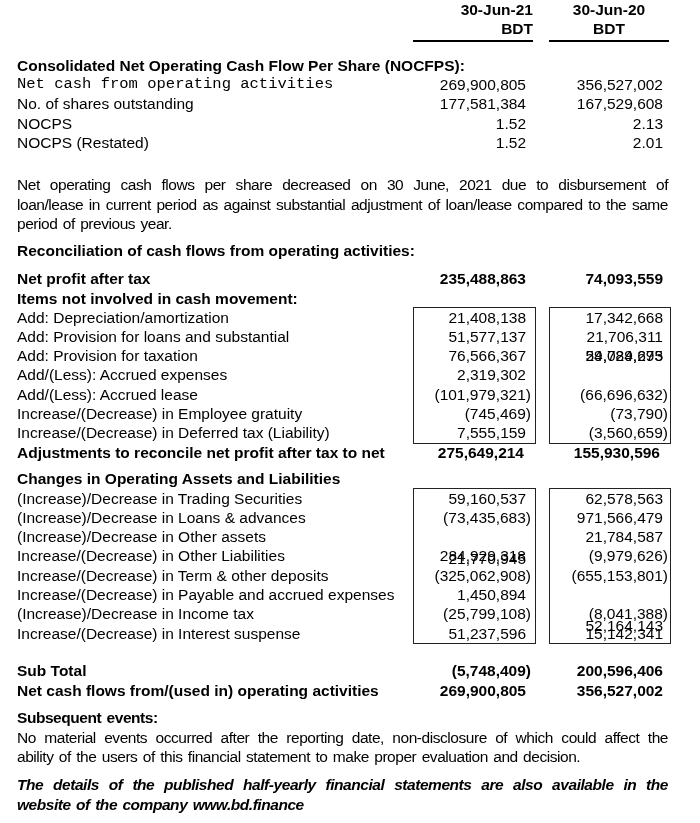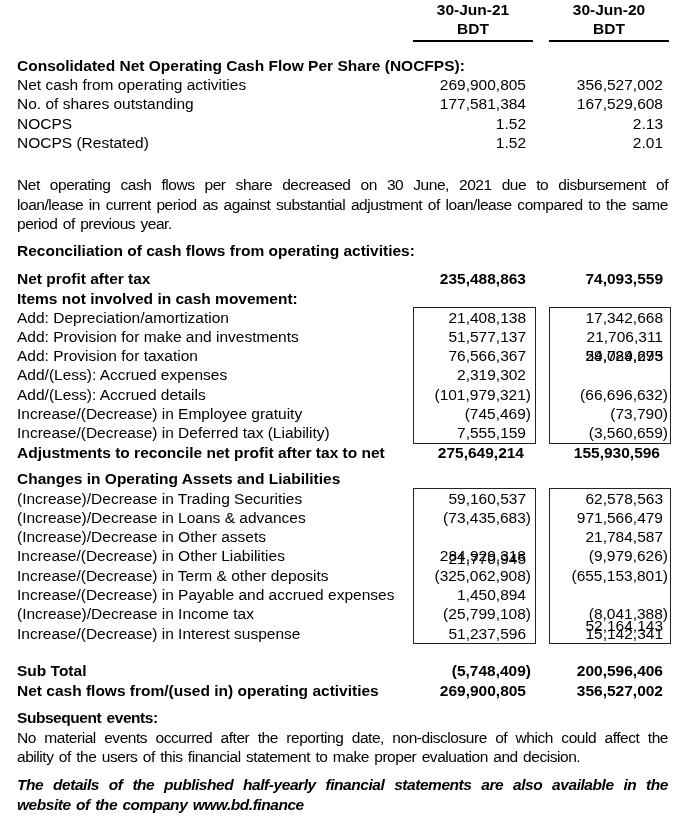--- a/index.html
+++ b/index.html
@@ -13,35 +13,35 @@
   .v1 { left:413px; width:113px; }
   .v2 { left:550px; width:113px; }
   .box { position:absolute; border:1.5px solid #222; box-sizing:border-box; }
   .para { position:absolute; left:17px; width:651px; font-family:"Liberation Sans Narrow","Liberation Sans", sans-serif; font-size:15.5px; line-height:19.5px; text-align:justify; }
   .para.cond { letter-spacing:-0.45px; word-spacing:1.5px; }
   .it { font-style:italic; font-weight:bold; }
 </style>
 </head>
 <body>
 
-<div class="hdr" style="left:413px;">
+<div class="hdr" style="left:413px;text-align:right;">
   <div>30-Jun-21</div>
   <div>BDT</div>
   <div class="rule"></div>
 </div>
 <div class="hdr" style="left:549px;">
   <div>30-Jun-20</div>
   <div>BDT</div>
   <div class="rule"></div>
 </div>
 
 <div class="row b" style="top:56px;">Consolidated Net Operating Cash Flow Per Share (NOCFPS):</div>
 
 <div>
-  <div class="row" style="top:75px;">Net cash from operating activities</div>
+  <div class="row" style="top:75px;font-family:Liberation Mono, monospace;">Net cash from operating activities</div>
   <div class="v1" style="top:75px;">269,900,805</div>
   <div class="v2" style="top:75px;">356,527,002</div>
 
   <div class="row" style="top:94.3px;">No. of shares outstanding</div>
   <div class="v1" style="top:94.3px;">177,581,384</div>
   <div class="v2" style="top:94.3px;">167,529,608</div>
 
   <div class="row" style="top:113.6px;">NOCPS</div>
   <div class="v1" style="top:113.6px;">1.52</div>
   <div class="v2" style="top:113.6px;">2.13</div>
@@ -62,33 +62,33 @@
 <div class="row b" style="top:288.5px;">Items not involved in cash movement:</div>
 
 <div class="box" style="left:413px; top:307px; width:123px; height:137px;"></div>
 <div class="box" style="left:549px; top:307px; width:122px; height:137px;"></div>
 
 <div>
   <div class="row" style="top:307.5px;">Add: Depreciation/amortization</div>
   <div class="v1" style="top:307.5px;">21,408,138</div>
   <div class="v2" style="top:307.5px;">17,342,668</div>
 
-  <div class="row" style="top:326.8px;">Add: Provision for make and investments</div>
+  <div class="row" style="top:326.8px;">Add: Provision for loans and substantial</div>
   <div class="v1" style="top:326.8px;">51,577,137</div>
   <div class="v2" style="top:326.8px;">21,706,311</div>
 
   <div class="row" style="top:346.1px;">Add: Provision for taxation</div>
   <div class="v1" style="top:346.1px;">76,566,367</div>
   <div class="v2" style="top:346.1px;">24,789,295</div>
 
   <div class="row" style="top:365.4px;">Add/(Less): Accrued expenses</div>
   <div class="v1" style="top:365.4px;">2,319,302</div>
   <div class="v2" style="top:346px;">59,024,673</div>
 
-  <div class="row" style="top:384.7px;">Add/(Less): Accrued details</div>
+  <div class="row" style="top:384.7px;">Add/(Less): Accrued lease</div>
   <div class="v1" style="top:384.7px; left:418px;">(101,979,321)</div>
   <div class="v2" style="top:384.7px; left:555px;">(66,696,632)</div>
 
   <div class="row" style="top:404px;">Increase/(Decrease) in Employee gratuity</div>
   <div class="v1" style="top:404px; left:418px;">(745,469)</div>
   <div class="v2" style="top:404px; left:555px;">(73,790)</div>
 
   <div class="row" style="top:423.3px;">Increase/(Decrease) in Deferred tax (Liability)</div>
   <div class="v1" style="top:423.3px;">7,555,159</div>
   <div class="v2" style="top:423.3px; left:555px;">(3,560,659)</div>

